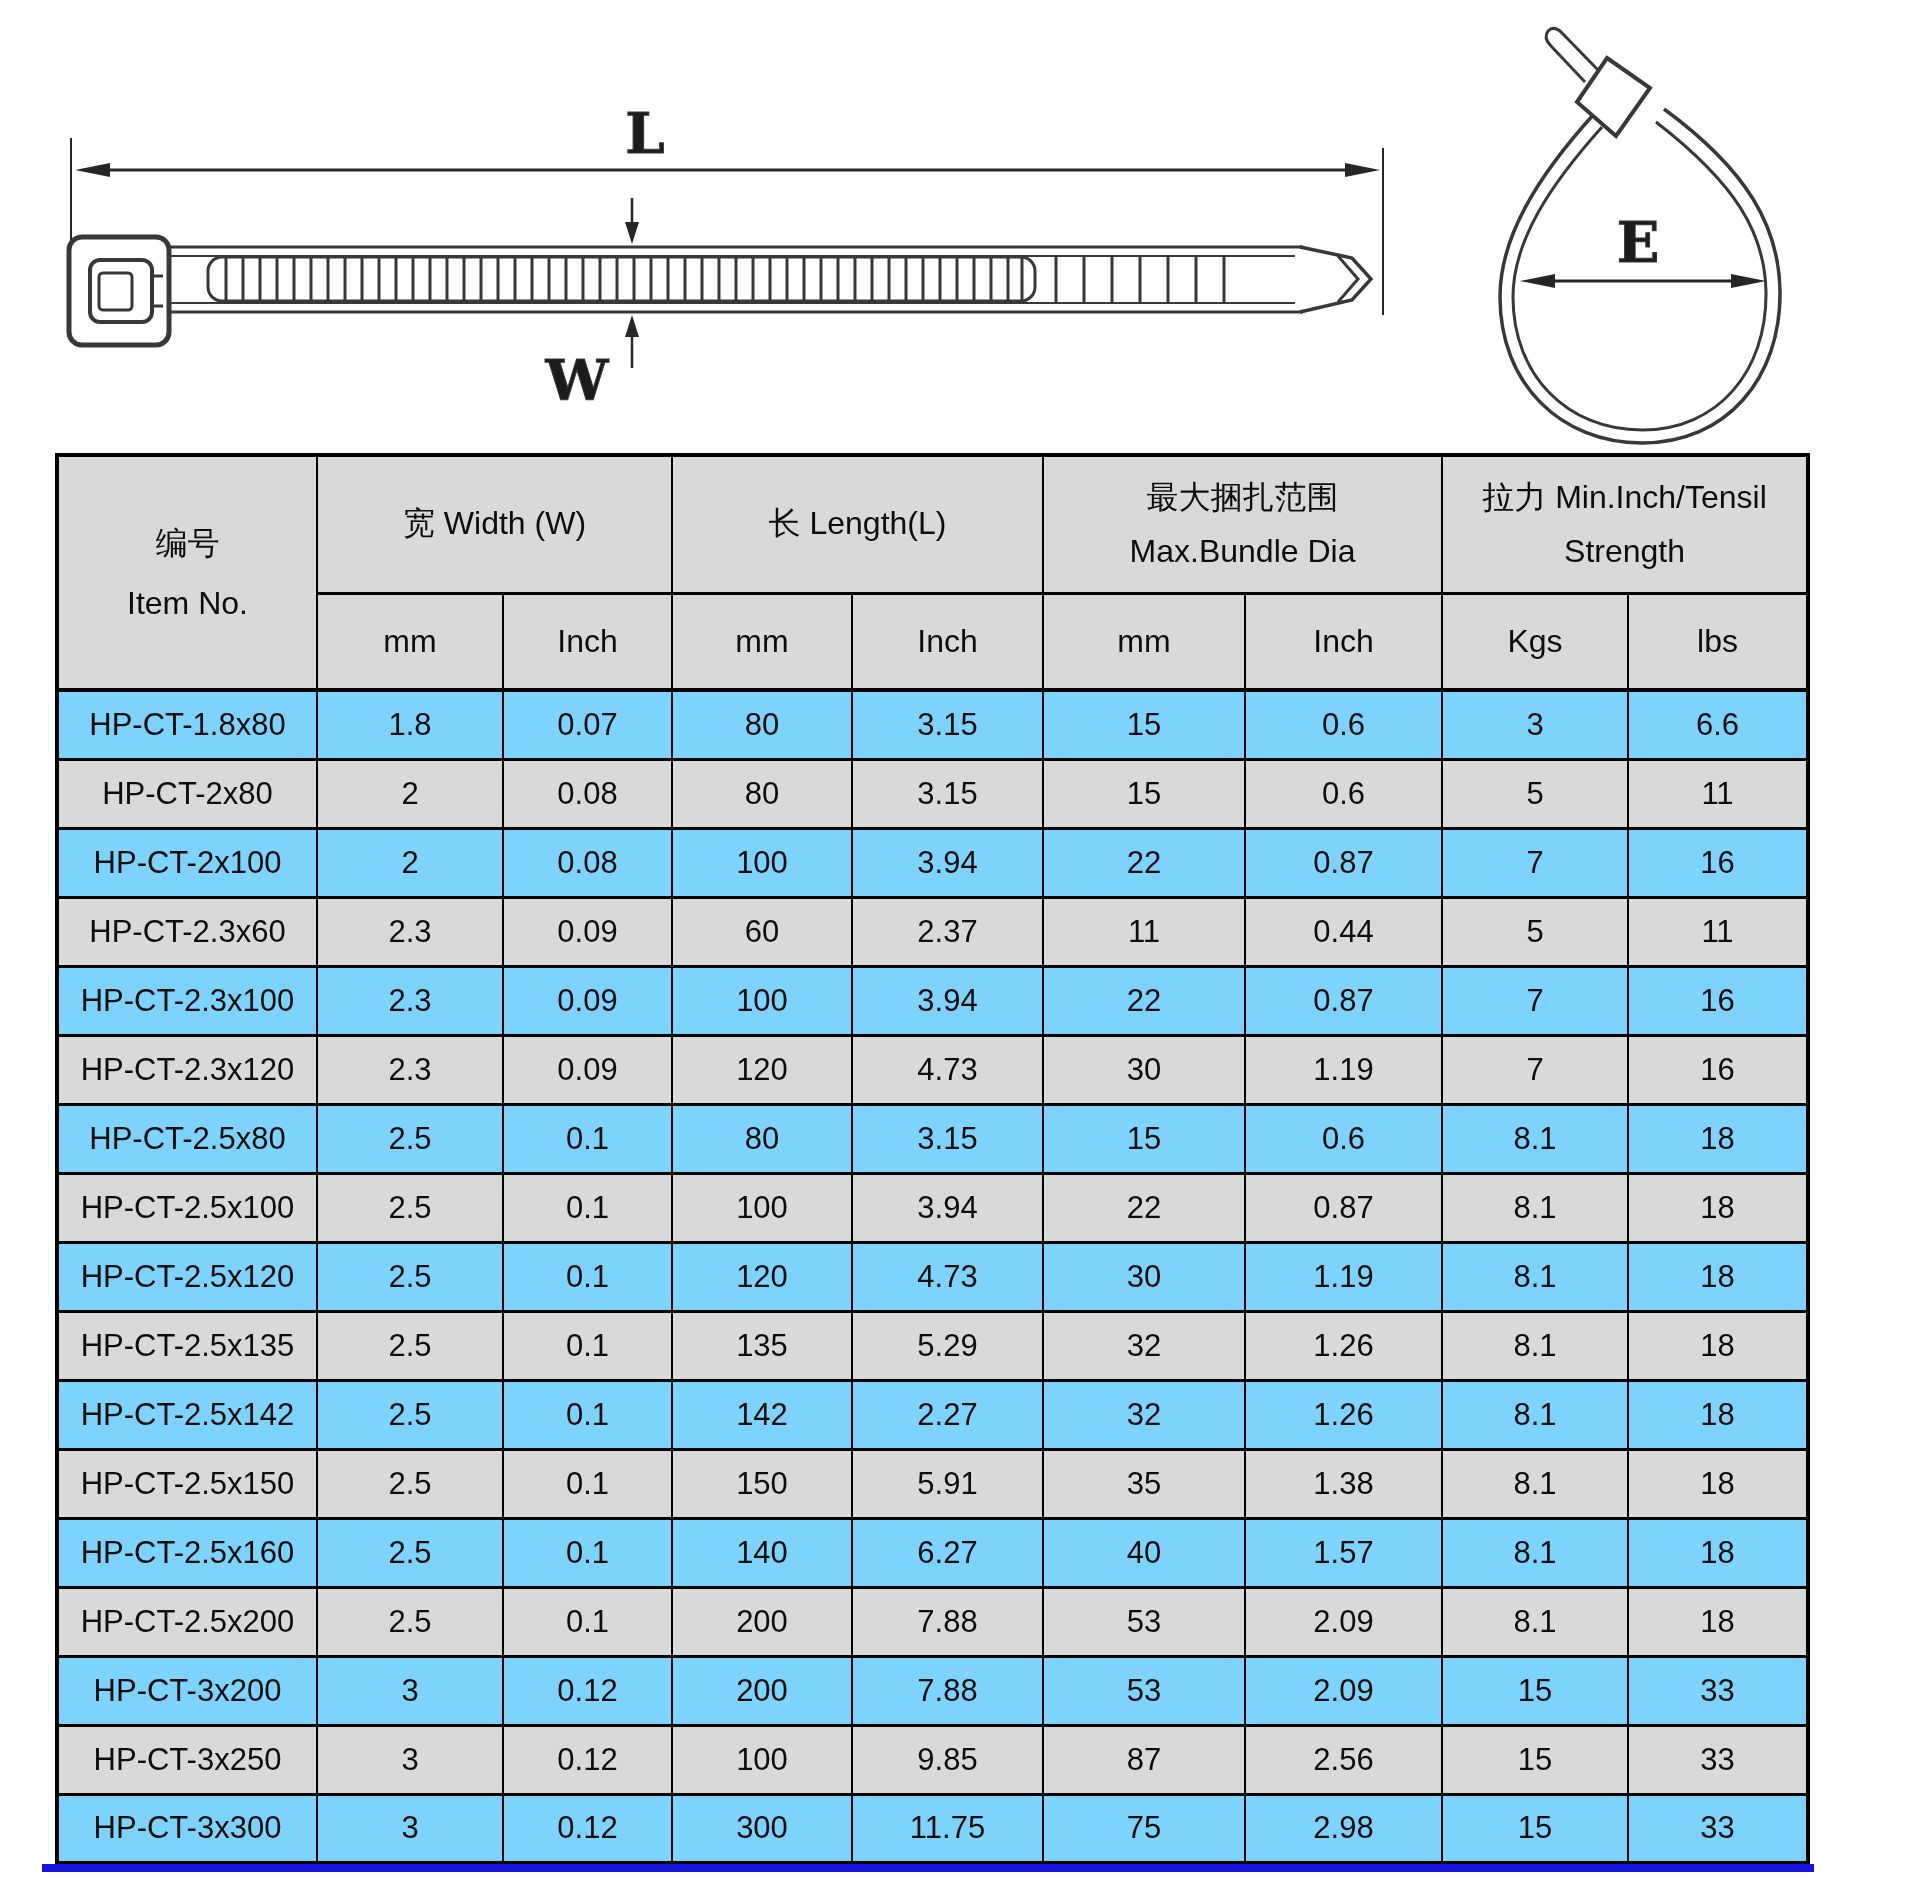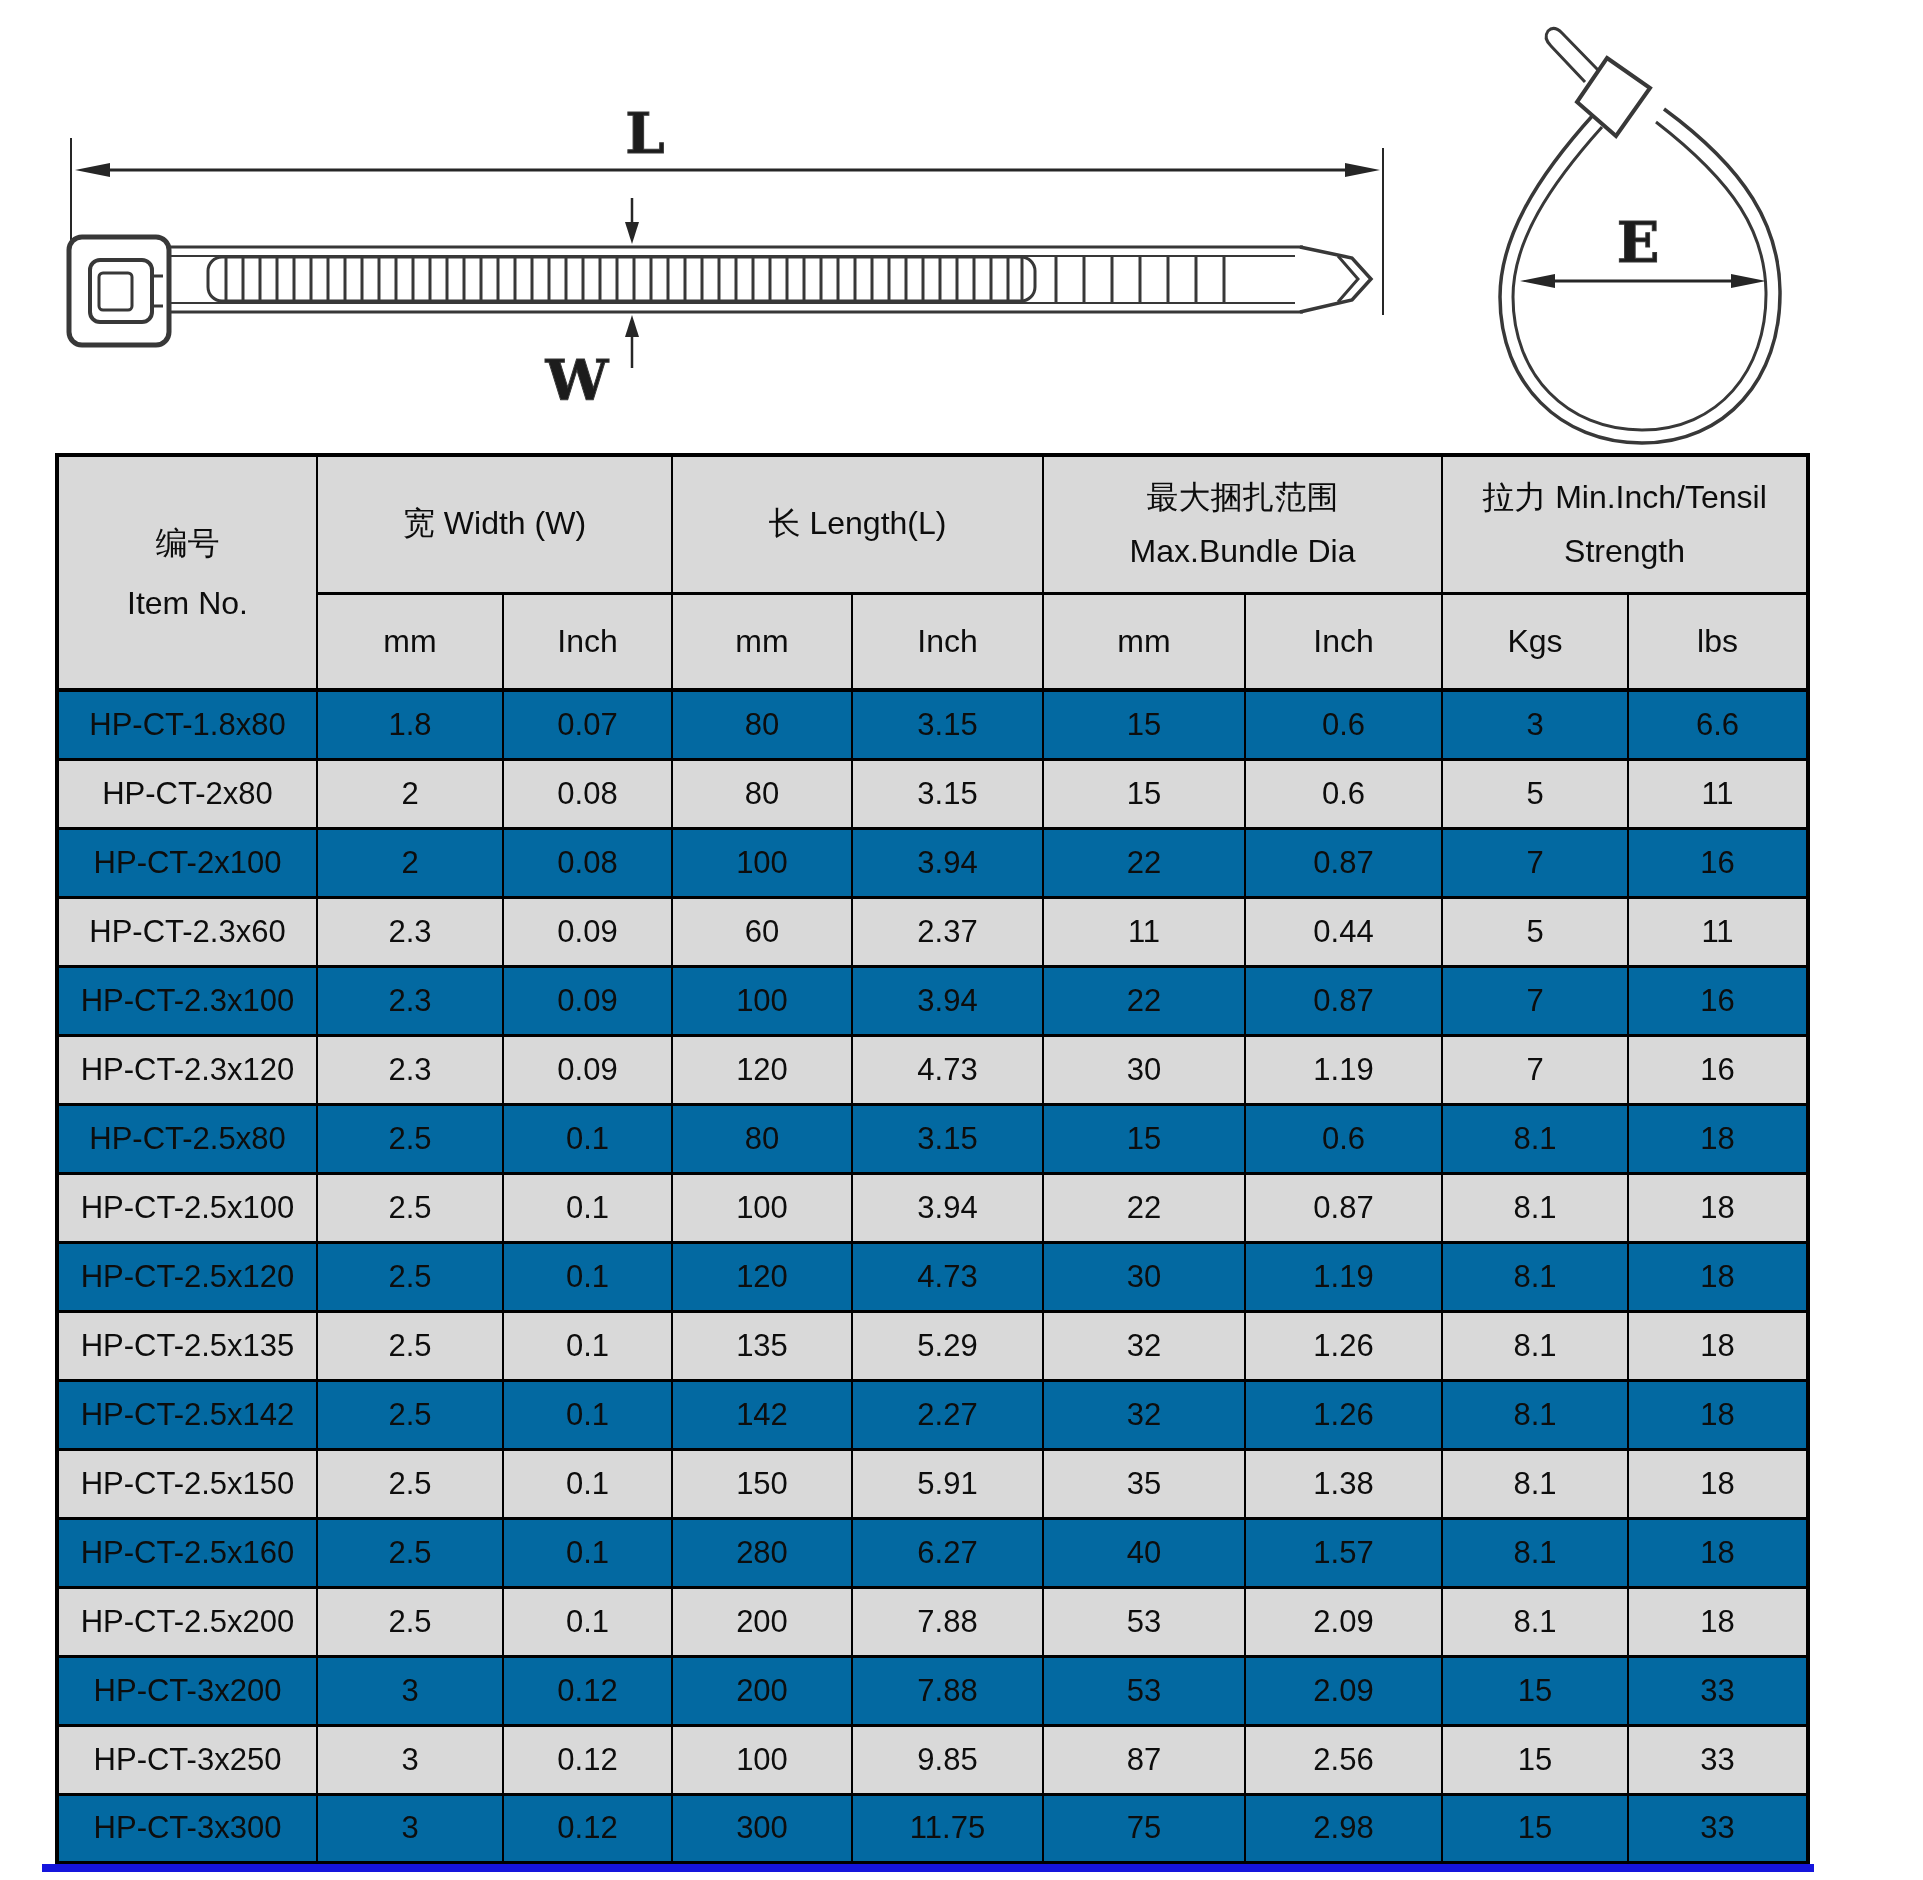--- a/index.html
+++ b/index.html
@@ -45,21 +45,21 @@
     overflow:hidden;
     white-space:nowrap;
   }
   table.spec thead th{
     background:var(--header-bg);
     font-size:32px;
   }
   table.spec thead{border-bottom:4px solid var(--border-col);}
   tr.hdr-row1{height:138px;}
   tr.hdr-row2{height:97px;}
-  table.spec tbody tr{height:69px;background:#0369a1;}
+  table.spec tbody tr{height:69px;background:#7dd3fc;}
   table.spec tbody tr:nth-child(even){background:var(--row-stripe);}
   .two-line div{line-height:54px;}
   .item-hdr div{line-height:60px;font-size:32px;text-align:center;}
 </style>
 </head>
 <body>
 
 <div class="page">
 
   <svg class="diagram-svg" width="1923" height="453" viewBox="0 0 1923 453">
@@ -349,21 +349,21 @@
           <td>5.91</td>
           <td>35</td>
           <td>1.38</td>
           <td>8.1</td>
           <td>18</td>
         </tr>
         <tr>
           <td>HP-CT-2.5x160</td>
           <td>2.5</td>
           <td>0.1</td>
-          <td>280</td>
+          <td>140</td>
           <td>6.27</td>
           <td>40</td>
           <td>1.57</td>
           <td>8.1</td>
           <td>18</td>
         </tr>
         <tr>
           <td>HP-CT-2.5x200</td>
           <td>2.5</td>
           <td>0.1</td>

